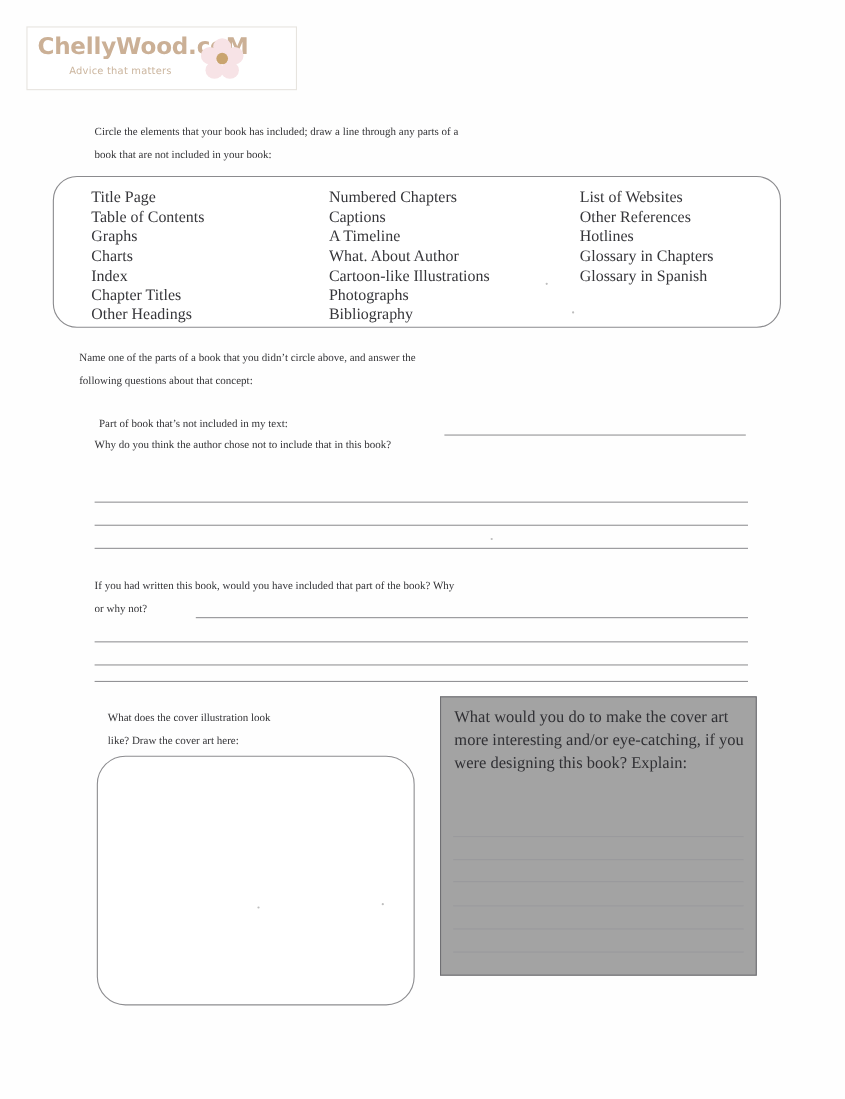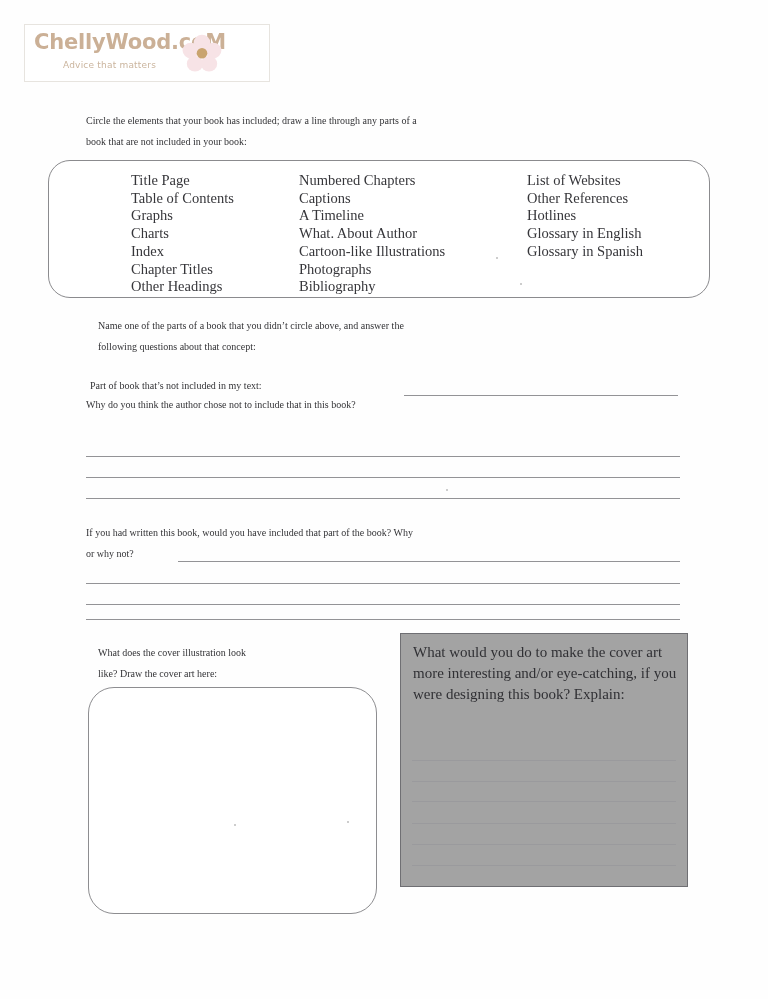--- a/index.html
+++ b/index.html
@@ -88,21 +88,21 @@
     background: #ffffff;
   }
   .col {
     position: absolute;
     top: 11px;
     font-size: 14.5px;
     line-height: 17.7px;
     color: #36363a;
   }
   .col div { white-space: nowrap; }
-  .col-1 { left: 34px; margin-left: 48px; }
+  .col-1 { left: 34px; }
   .col-2 { left: 250px; }
   .col-3 { left: 478px; }
 
   
   .rule {
     position: absolute;
     height: 0;
     border-top: 1.1px solid #939396;
   }
 
@@ -198,28 +198,28 @@
       <div>A Timeline</div>
       <div>What. About Author</div>
       <div>Cartoon-like Illustrations</div>
       <div>Photographs</div>
       <div>Bibliography</div>
     </div>
     <div class="col col-3">
       <div>List of Websites</div>
       <div>Other References</div>
       <div>Hotlines</div>
-      <div>Glossary in English</div>
+      <div>Glossary in Chapters</div>
       <div>Glossary in Spanish</div>
     </div>
     <span class="speck" style="left:471px; top:122px;"></span>
     <span class="speck" style="left:447px; top:96px;"></span>
   </div>
 
-  <div class="para" style="left:98px; top:315px; width:580px;">
+  <div class="para" style="left:72px; top:315px; width:580px;">
     <div>Name one of the parts of a book that you didn’t circle above, and answer the</div>
     <div>following questions about that concept:</div>
   </div>
 
   <div class="para" style="left:90px; top:375px;text-align:right;">Part of book that’s not included in my text:</div>
   <div class="rule" style="left:404px; top:395px; width:274px;"></div>
 
   <div class="para" style="left:86px; top:394px;">Why do you think the author chose not to include that in this book?</div>
   <div class="rule" style="left:86px; top:456px; width:594px;"></div>
   <div class="rule" style="left:86px; top:477px; width:594px;"></div>

